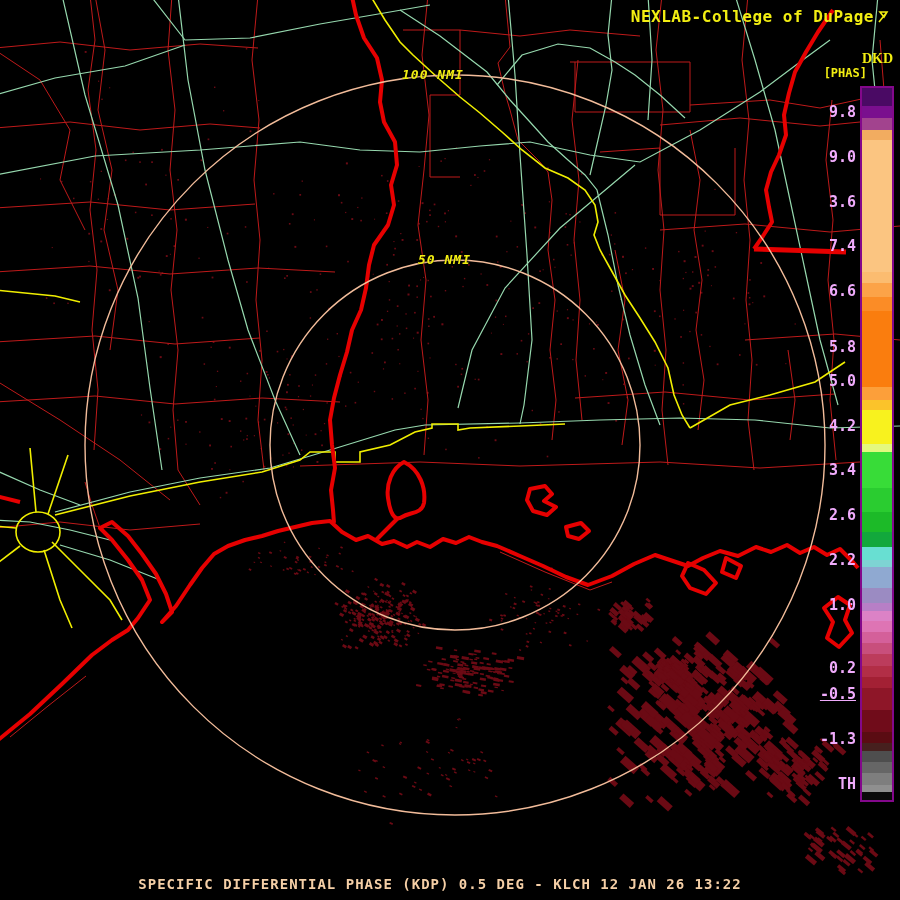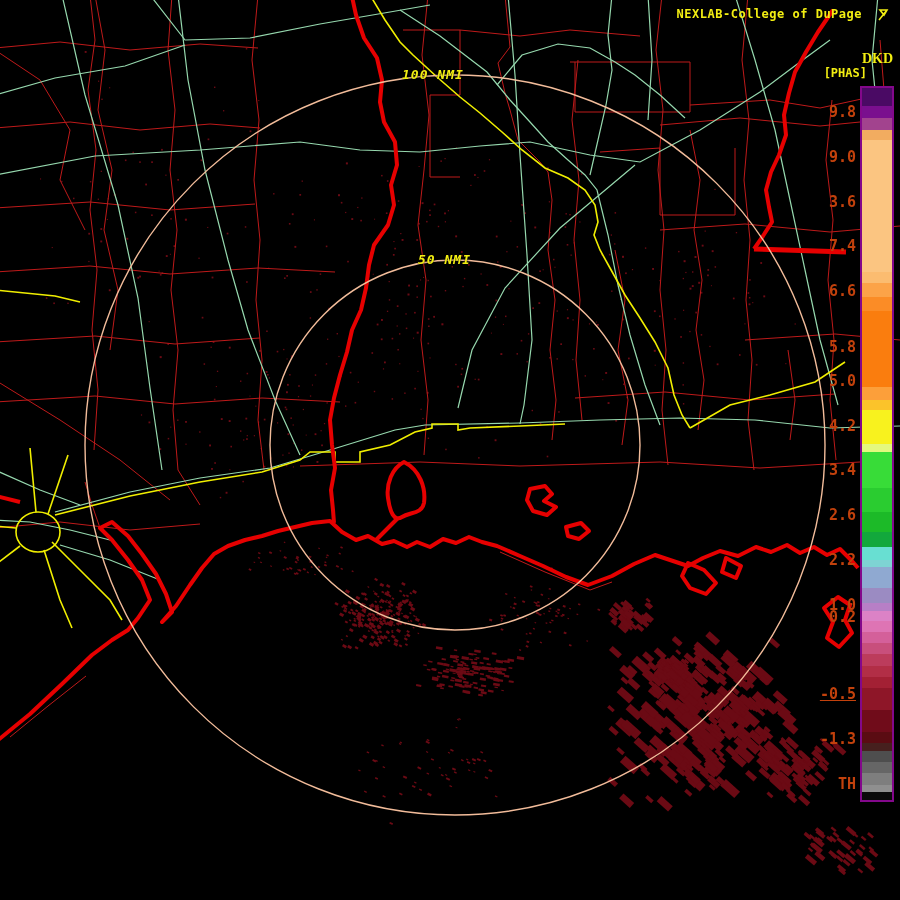--- a/index.html
+++ b/index.html
@@ -1,30 +1,30 @@
 <!DOCTYPE html>
 <html><head>
 <meta charset="utf-8">
 <style>
   html,body{margin:0;padding:0;background:#000;}
   .screen{position:relative;width:900px;height:900px;background:#000;overflow:hidden;
           font-family:"DejaVu Sans Mono","Liberation Mono",monospace;}
   svg.map{position:absolute;left:0;top:0;}
-  .hdr{position:absolute;top:7px;right:10px;color:#F2EE12;font-size:12px;font-weight:bold;
-       letter-spacing:.5px;display:flex;align-items:center;gap:15px;}
+  .hdr{position:absolute;top:7px;right:10px;color:#F2EE12;font-size:16px;font-weight:bold;
+       letter-spacing:.5px;display:flex;align-items:center;gap:3px;}
   .pcode{position:absolute;top:51px;right:7px;color:#F2EE12;font-size:14px;font-weight:bold;font-family:Liberation Serif, serif;}
   .pphase{position:absolute;top:66px;right:33px;color:#F2EE12;font-size:12px;font-weight:bold;}
   .ring-label{position:absolute;color:#F2EE12;font-size:13px;font-weight:bold;font-style:italic;
               letter-spacing:1px;text-shadow:0 0 2px #000;}
   #rl100{left:402px;top:67px;}
   #rl50{left:418px;top:252px;}
   .colorbar{position:absolute;left:860px;top:86px;width:30px;height:712px;
             border:2px solid #83088B;background:#000;}
   .colorbar div{width:100%;}
-  .cb-label{position:absolute;left:800px;width:56px;text-align:right;color:#c2410c;
+  .cb-label{position:absolute;left:800px;width:56px;text-align:right;color:#f0abfc;
             font-size:15px;font-weight:bold;line-height:18px;}
   .footer{position:absolute;left:0;right:20px;top:876px;text-align:center;color:#F5CFA6;
           font-size:14px;font-weight:bold;letter-spacing:1px;white-space:nowrap;}
   .flag{display:inline-block;}
 </style>
 </head>
 <body>
 
 <div class="screen">
 
@@ -1556,19 +1556,20 @@
       <div class="cb-label" style="top: 192.6px;">3.6</div>
       <div class="cb-label" style="top: 237.4px;">7.4</div>
       <div class="cb-label" style="top: 282.2px;">6.6</div>
       <div class="cb-label" style="top: 338px;">5.8</div>
       <div class="cb-label" style="top: 371.8px;">5.0</div>
       <div class="cb-label" style="top: 416.6px;">4.2</div>
       <div class="cb-label" style="top: 461.4px;">3.4</div>
       <div class="cb-label" style="top: 506.2px;">2.6</div>
       <div class="cb-label" style="top: 551px;">2.2</div>
       <div class="cb-label" style="top: 595.8px;">1.0</div>
-      <div class="cb-label" style="top: 608px;">0.2</div>
+      <div class="cb-label" style="top: 659px;">0.2</div>
       <div class="cb-label" style="top: 685.4px; text-decoration: underline;">-0.5</div>
       <div class="cb-label" style="top: 730.2px;">-1.3</div>
       <div class="cb-label" style="top: 775px;">TH</div>
     </div>
 
+  <div class="footer">SPECIFIC DIFFERENTIAL PHASE (KDP) 0.5 DEG - KLCH 12 JAN 26 13:22</div>
 </div>
 
 </body></html>

